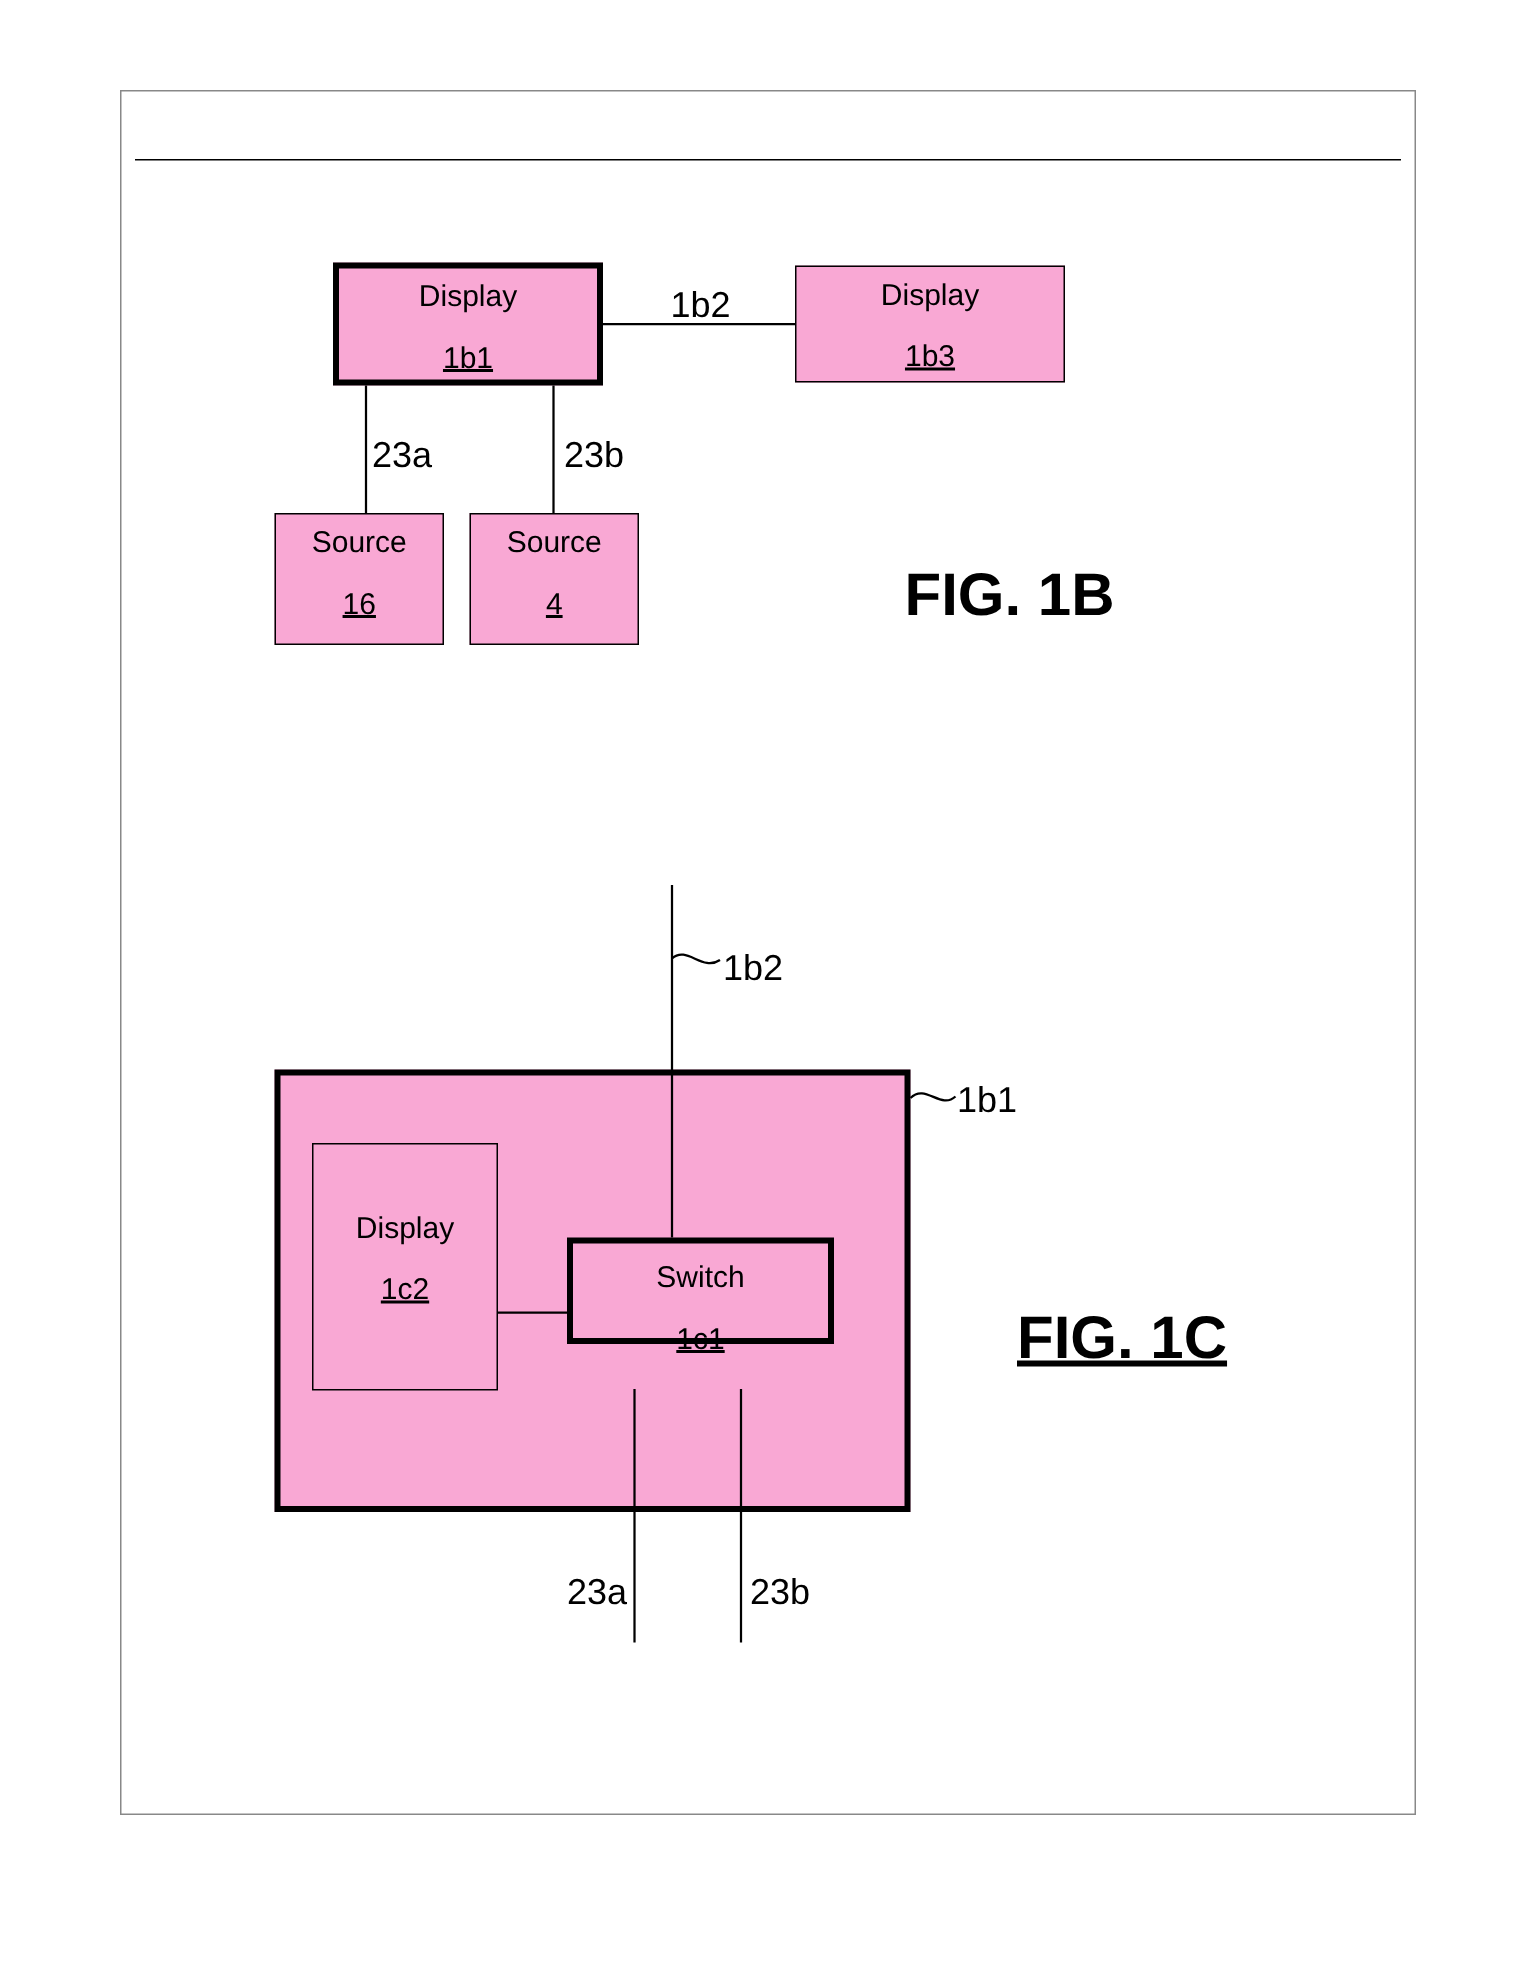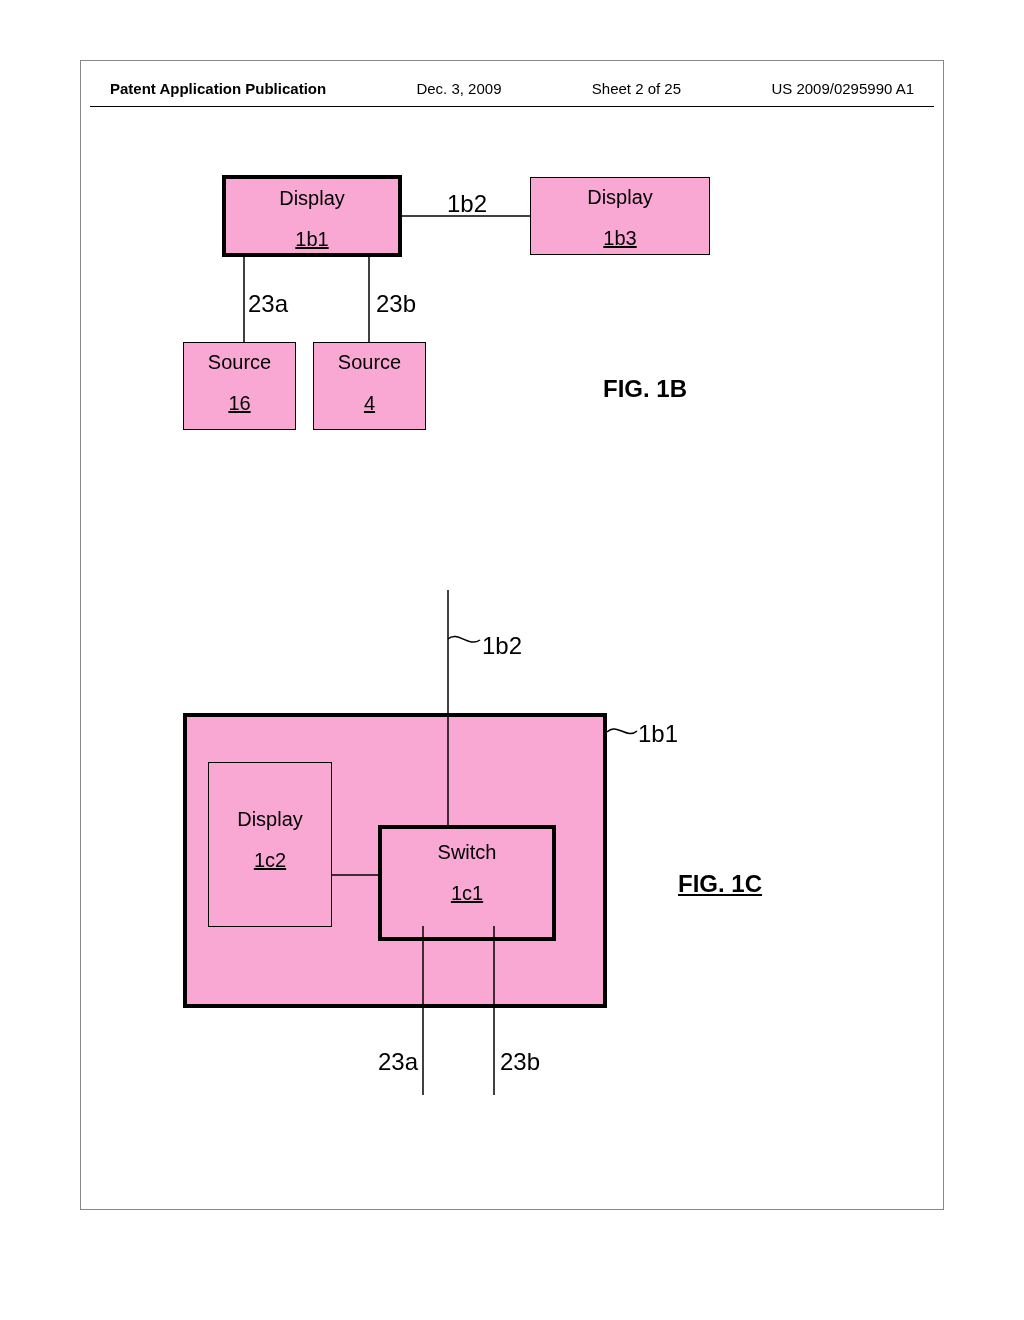--- a/index.html
+++ b/index.html
@@ -50,21 +50,21 @@
     background: #f9a8d4;
   }
   .thick { border: 4px solid #000; }
   .thin  { border: 1.5px solid #000; }
 
   .boxlabel { display:block; margin-top: 8px; }
   .boxref   { display:block; margin-top: 18px; text-decoration: underline; }
 
   .figcap {
     position: absolute;
-    font-size: 24px;
+    font-size: 40px;
     font-weight: bold;
     font-family: Arial, Helvetica, sans-serif;
   }
 
   .lbl {
     position: absolute;
     font-size: 24px;
   }
 
   svg.conn {
@@ -73,26 +73,20 @@
     width: 1024px; height: 1320px;
     pointer-events: none;
   }
 </style>
 </head>
 <body>
 
 <div class="page">
   <div class="sheet"></div>
 
-  <div class="header">
-    <span>Patent Application Publication</span>
-    <span>Dec. 3, 2009</span>
-    <span>Sheet 2 of 25</span>
-    <span>US 2009/0295990 A1</span>
-  </div>
   <div class="hr"></div>
 
   <div class="box thick" style="left:222px; top:175px; width:180px; height:82px;">
     <span class="boxlabel">Display</span>
     <span class="boxref">1b1</span>
   </div>
 
   <div class="box thin" style="left:530px; top:177px; width:180px; height:78px;">
     <span class="boxlabel">Display</span>
     <span class="boxref">1b3</span>
@@ -114,21 +108,21 @@
   <span class="lbl" style="left:248px; top:290px;">23a</span>
   <span class="lbl" style="left:376px; top:290px;">23b</span>
 
   <div class="box thick" style="left:183px; top:713px; width:424px; height:295px;"></div>
 
   <div class="box thin" style="left:208px; top:762px; width:124px; height:165px;">
     <span class="boxlabel" style="margin-top:45px;">Display</span>
     <span class="boxref">1c2</span>
   </div>
 
-  <div class="box thick" style="left:378px; top:825px; width:178px; height:116px;">
+  <div class="box thick" style="left:378px; top:825px; width:178px; height:71px;">
     <span class="boxlabel" style="margin-top:12px;">Switch</span>
     <span class="boxref">1c1</span>
   </div>
 
   <div class="figcap" style="left:678px; top:870px;text-decoration:underline;">FIG. 1C</div>
 
   <span class="lbl" style="left:482px; top:632px;">1b2</span>
   <span class="lbl" style="left:638px; top:720px;">1b1</span>
   <span class="lbl" style="left:378px; top:1048px;">23a</span>
   <span class="lbl" style="left:500px; top:1048px;">23b</span>

